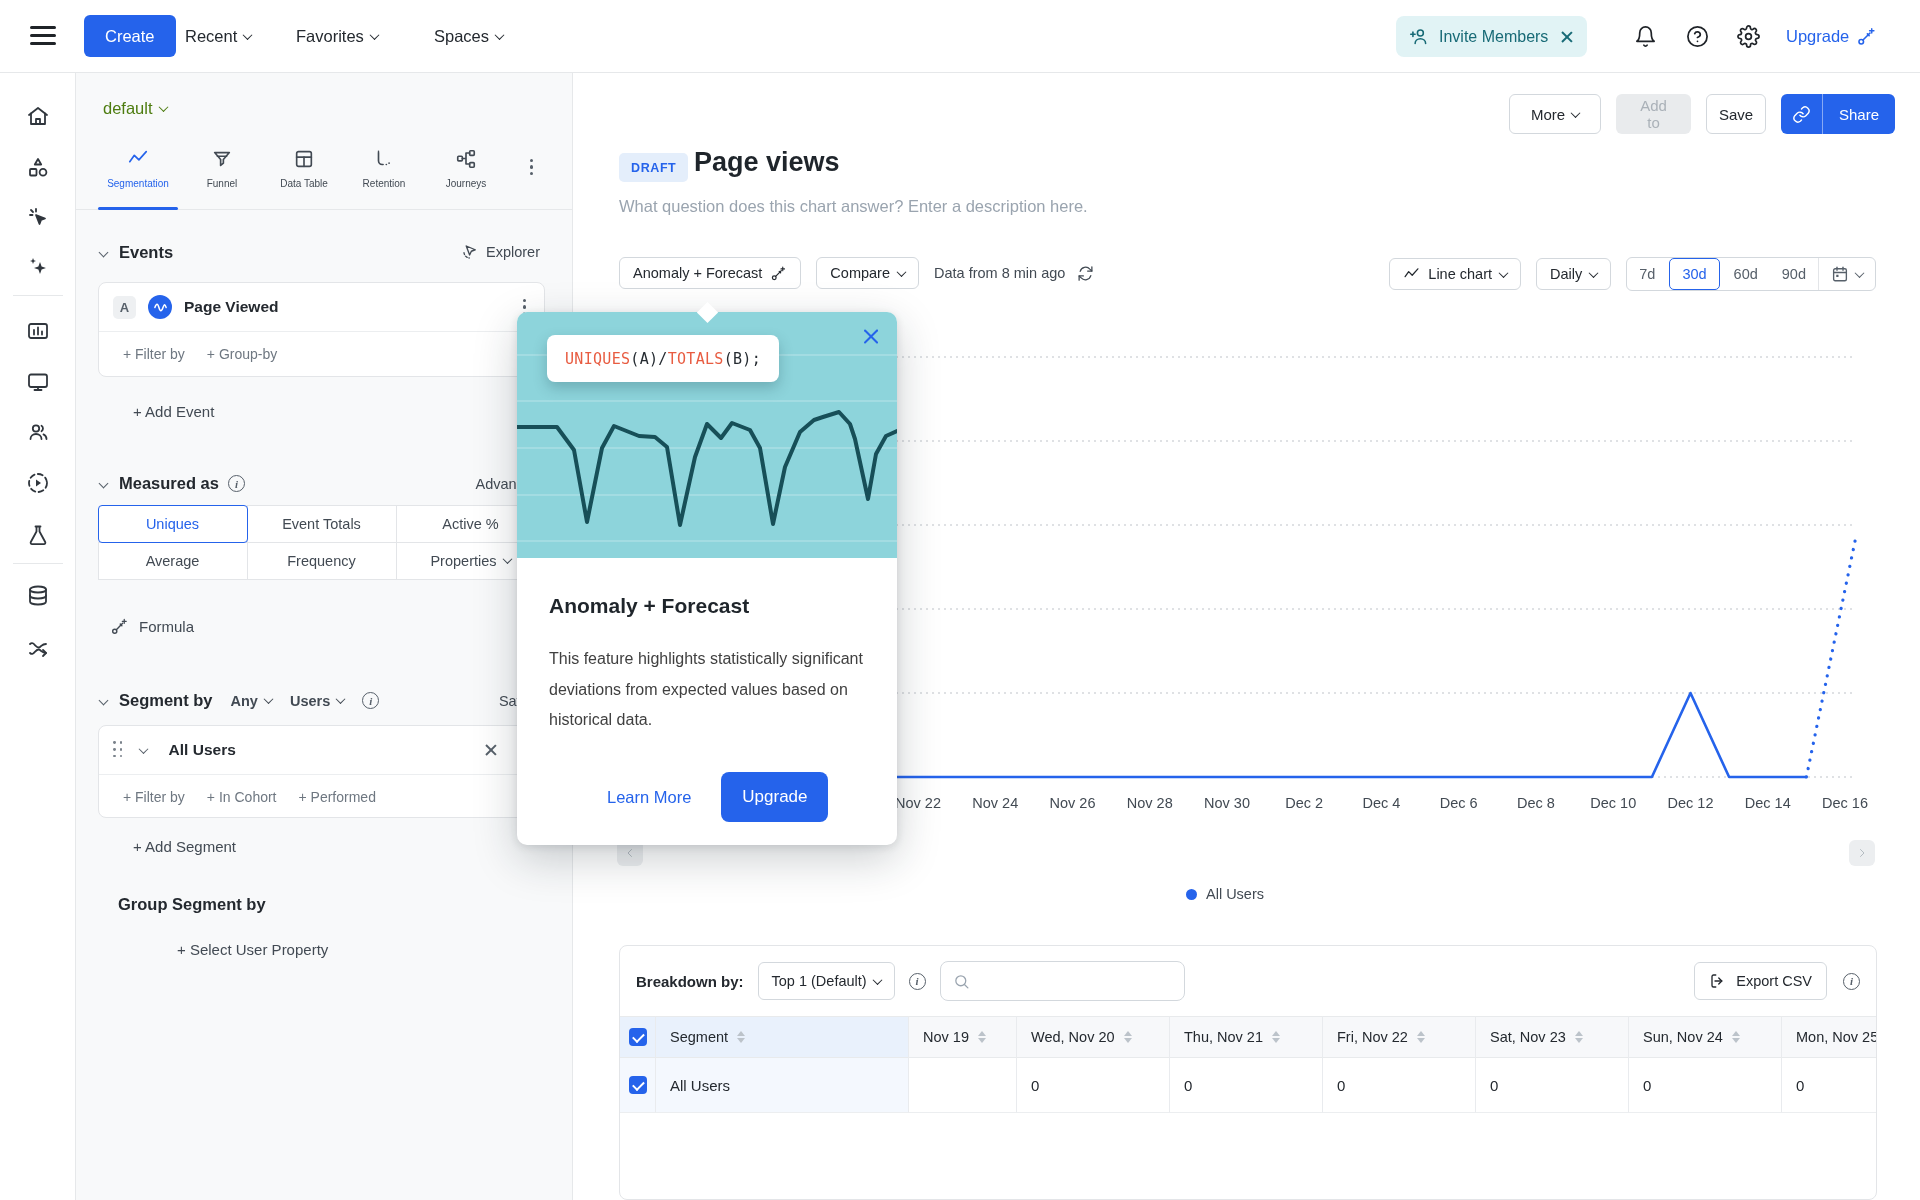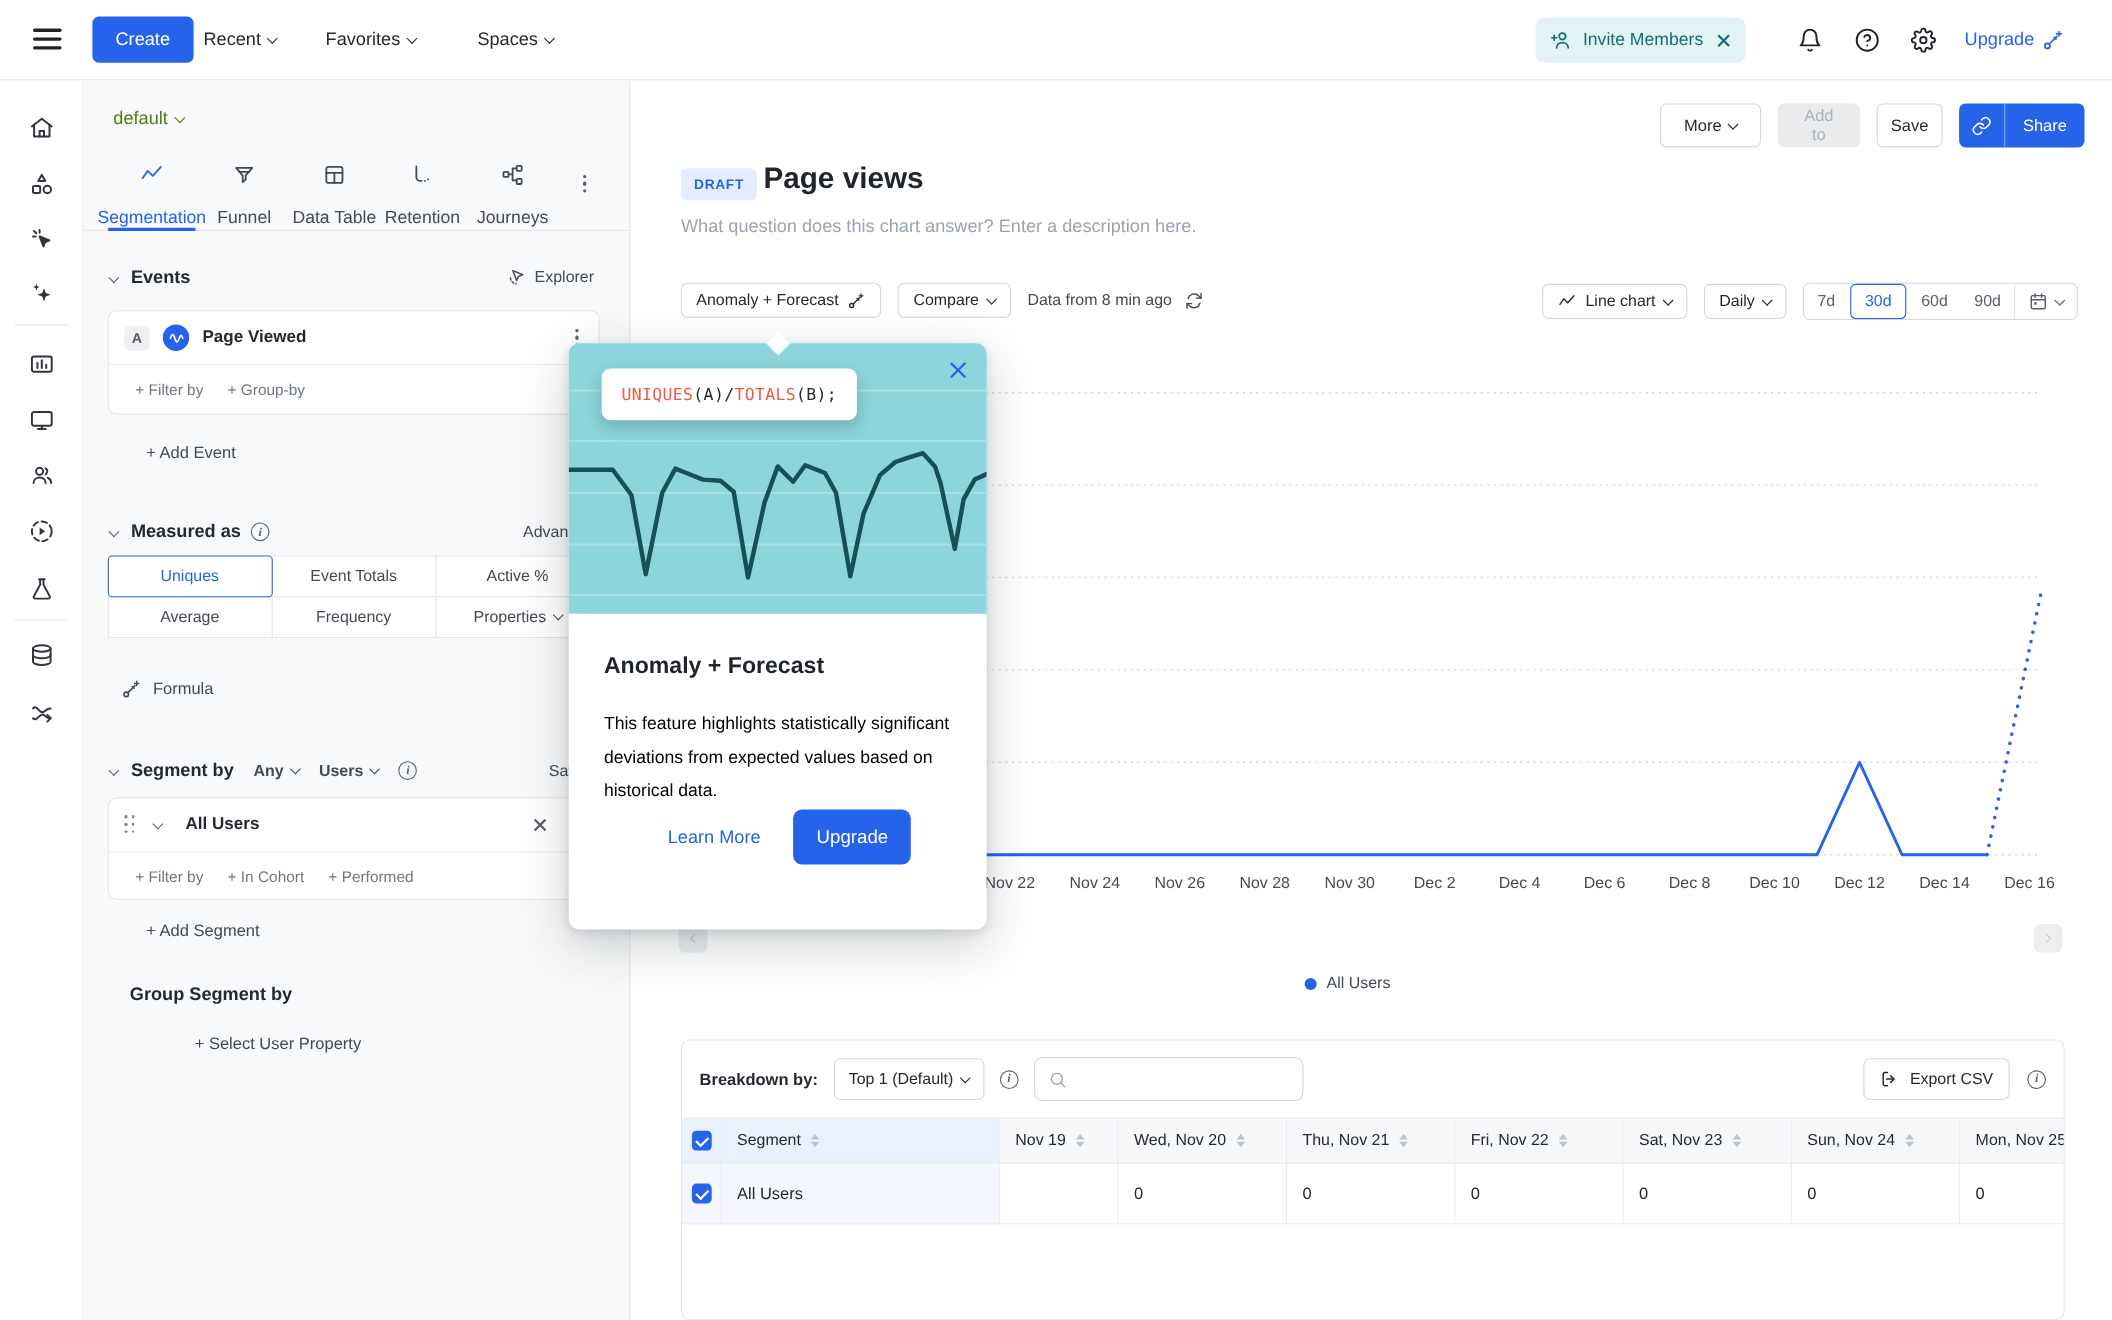--- a/index.html
+++ b/index.html
@@ -35,22 +35,22 @@
   
   #rail { position:absolute; left:0; top:73px; width:76px; height:1127px; background:#fff;
           border-right:1px solid #e6e8ea; z-index:20; }
   .rail-item { position:absolute; left:26px; width:24px; height:24px; color:#30363d; cursor:pointer; }
   .rail-div { position:absolute; left:13px; width:50px; height:1px; background:#e6e8ea; }
 
   
   #panel { position:absolute; left:76px; top:73px; width:497px; height:1127px; background:#f8f9fa;
            border-right:1px solid #e6e8ea; z-index:20; }
   #workspace { position:absolute; left:27px; top:26px; font-size:16.5px; color:#4d7c0f; display:flex; align-items:center; cursor:pointer;}
-  .tab { position:absolute; top:75px; width:84px; display:flex; flex-direction:column; align-items:center; gap:20px;
-         color:#424a53; font-size:16px; cursor:pointer; }
+  .tab { position:absolute; top:75px; width:84px; display:flex; flex-direction:column; align-items:center; gap:8px;
+         color:#424a53; font-size:10px; cursor:pointer; }
   .tab.active { color:#2563eb; }
   .tab-underline { position:absolute; left:22px; top:134px; width:80px; height:3px; background:#2563eb; border-radius:2px; z-index:2;}
   #panel-divider { position:absolute; left:0; top:136px; width:497px; height:1px; background:#e6e8ea; }
   .sec-head { position:absolute; display:flex; align-items:center; font-size:16.5px; font-weight:700; color:#24292f; }
   .sec-chev { color:#57606a; margin-right:12px; transform:rotate(45deg); width:7px; height:7px;
               border-right:1.7px solid currentColor; border-bottom:1.7px solid currentColor; }
   .panel-right { position:absolute; right:32px; font-size:14.5px; color:#424a53; display:flex; align-items:center; gap:7px; cursor:pointer;}
   .card { position:absolute; left:22px; width:447px; background:#fff; border:1px solid #e3e5e8; border-radius:8px; }
   .card-row1 { height:49px; display:flex; align-items:center; border-bottom:1px solid #eceef0; padding:0 14px; gap:12px;}
   .card-row2 { height:44px; display:flex; align-items:center; padding:0 24px; gap:22px; font-size:14px; color:#6e7781; }
@@ -83,21 +83,21 @@
   #addto-btn { position:absolute; left:1616px; top:94px; width:75px; background:#e9ebed; border:none; color:#aab1b8; cursor:default;}
   #save-btn { position:absolute; left:1706px; top:94px; width:60px; }
   #share-group { position:absolute; left:1781px; top:94px; height:40px; display:flex; background:#2563eb; border-radius:6px; overflow:hidden; cursor:pointer;}
   #share-link { width:42px; display:flex; align-items:center; justify-content:center; border-right:1px solid rgba(255,255,255,.45); color:#fff;}
   #share-label { color:#fff; font-size:15px; display:flex; align-items:center; padding:0 16px; }
   #draft-badge { position:absolute; left:619px; top:153px; height:29px; padding:0 12px; background:#e4eefb; color:#2563eb;
                  border-radius:5px; font-size:12.5px; font-weight:700; letter-spacing:.6px; display:flex; align-items:center;}
   #report-title { position:absolute; left:694px; top:147px; font-size:27px; font-weight:700; color:#1f252b; }
   #report-desc { position:absolute; left:619px; top:197px; font-size:16.5px; color:#9aa4af; cursor:text;}
   #controls-left { position:absolute; left:619px; top:257px; display:flex; align-items:center; gap:15px; }
-  #controls-right { position:absolute; right:31px; top:257px; display:flex; align-items:center; gap:15px; }
+  #controls-right { position:absolute; right:44px; top:257px; display:flex; align-items:center; gap:15px; }
   .cbtn { height:32px; border:1px solid #d3d8dd; background:#fff; border-radius:6px; font-size:14.5px; color:#24292f;
           display:flex; align-items:center; padding:0 13px; gap:8px; cursor:pointer; }
   #freshness { font-size:14.5px; color:#424a53; display:flex; align-items:center; gap:12px; }
   #range-group { height:34px; border:1px solid #d3d8dd; border-radius:6px; background:#fff; display:flex; align-items:center; }
   .range-item { padding:0 12px; font-size:14.5px; color:#57606a; cursor:pointer; height:100%; display:flex; align-items:center;}
   .range-item.sel { border:1.6px solid #2563eb; color:#2563eb; border-radius:5px; height:32px; margin:0 2px; }
   .range-div { width:1px; height:32px; background:#e3e5e8; }
 
   
   #chart-wrap { position:absolute; left:890px; top:345px; width:975px; height:460px; z-index:1; }
@@ -154,21 +154,21 @@
   #code-pill { position:absolute; left:30px; top:23px; height:47px; background:#fff; border-radius:8px;
                box-shadow:0 6px 14px rgba(20,60,70,.25); display:flex; align-items:center; padding:0 18px;
                font-family:"DejaVu Sans Mono","Liberation Mono",monospace; font-size:15px; letter-spacing:.3px; z-index:2;}
   .code-fn { color:#e85c41; } .code-plain { color:#252b31; }
   #popup-close { position:absolute; right:18px; top:16px; width:16px; height:16px; color:#2563eb; cursor:pointer; z-index:2;}
   #popup-close:before,#popup-close:after { content:""; position:absolute; left:7px; top:-1px; width:2.2px; height:19px;
                background:currentColor; border-radius:2px;}
   #popup-close:before{ transform:rotate(45deg);} #popup-close:after{ transform:rotate(-45deg);}
   #popup-body { padding:36px 32px 0 32px; }
   #popup-title { font-size:21px; font-weight:700; color:#1f252b; margin-bottom:26px; }
-  #popup-text { font-size:16px; color:#000000; line-height:1.92; width:320px; }
+  #popup-text { font-size:16px; color:#404040; line-height:1.92; width:320px; margin-bottom:36px; }
   #popup-actions { display:flex; align-items:center; gap:30px; margin-left:58px; }
   #learn-more { font-size:16.5px; color:#2563eb; cursor:pointer; }
   #upgrade-btn { min-width:107px; height:50px; background:#2563eb; color:#fff; border:none; border-radius:8px;
                  font-size:17px; font-family:inherit; cursor:pointer; }
 </style>
 </head>
 <body>
 
 <div id="app">
 

